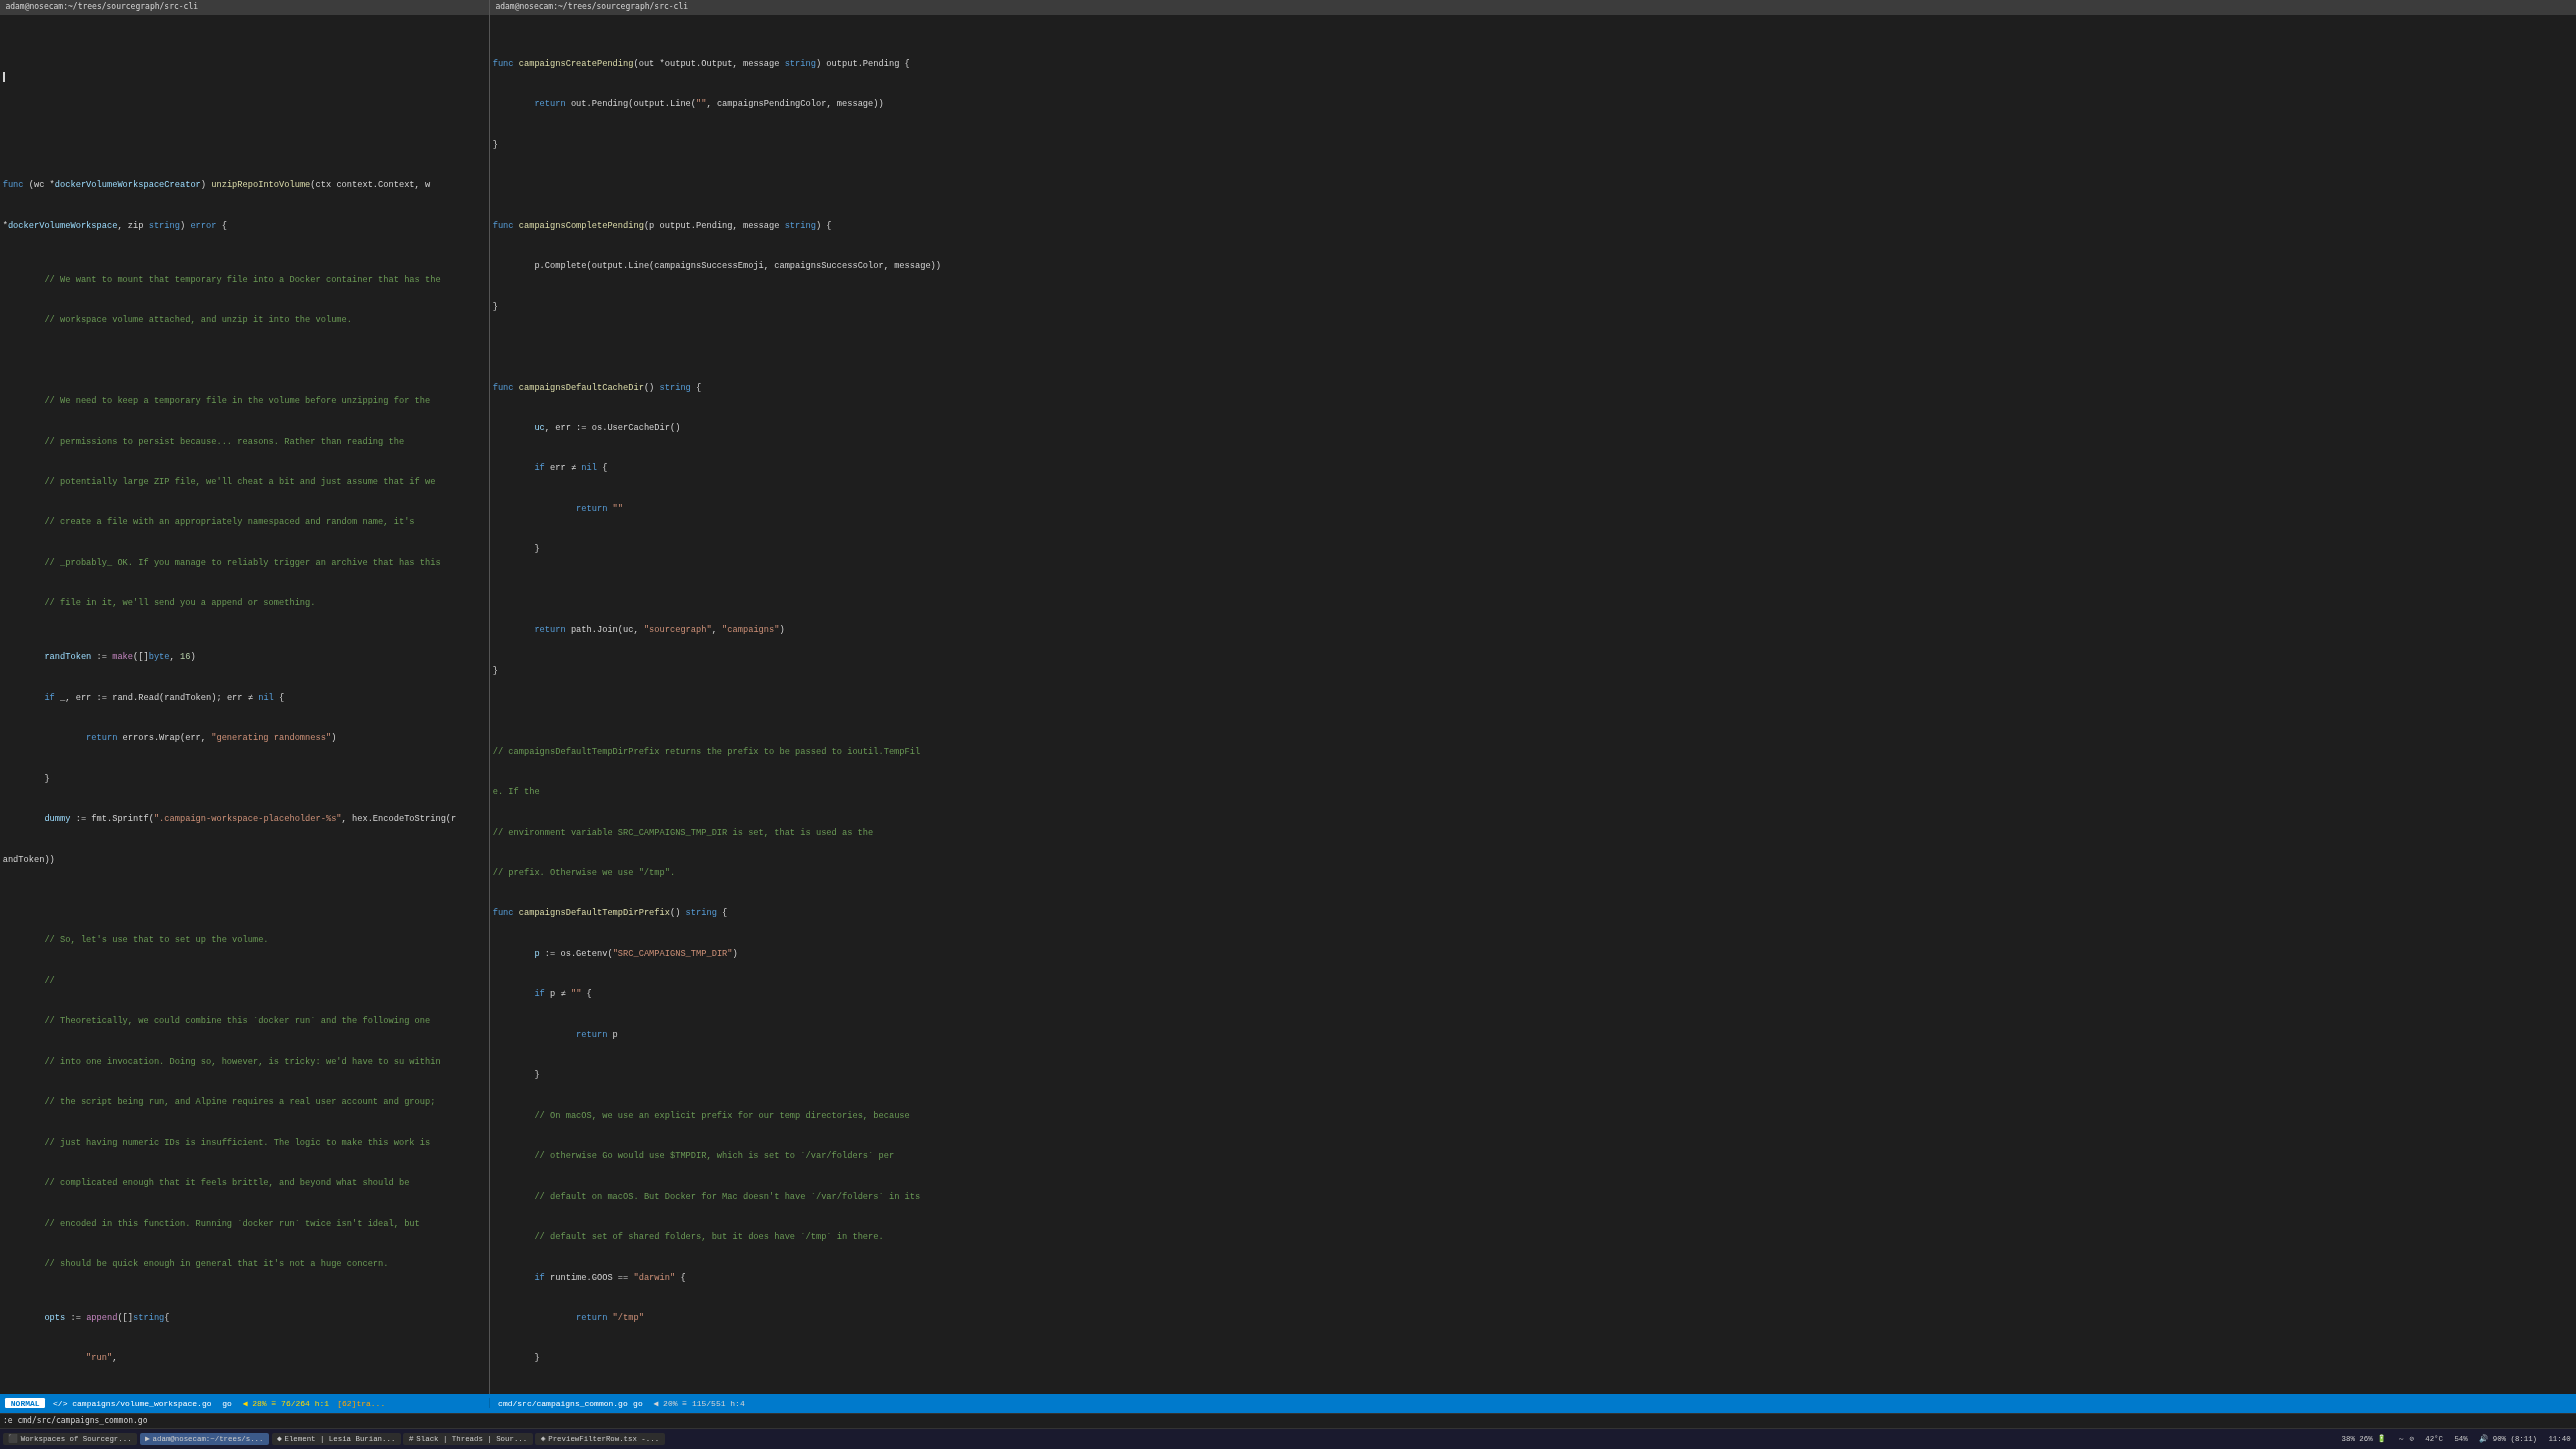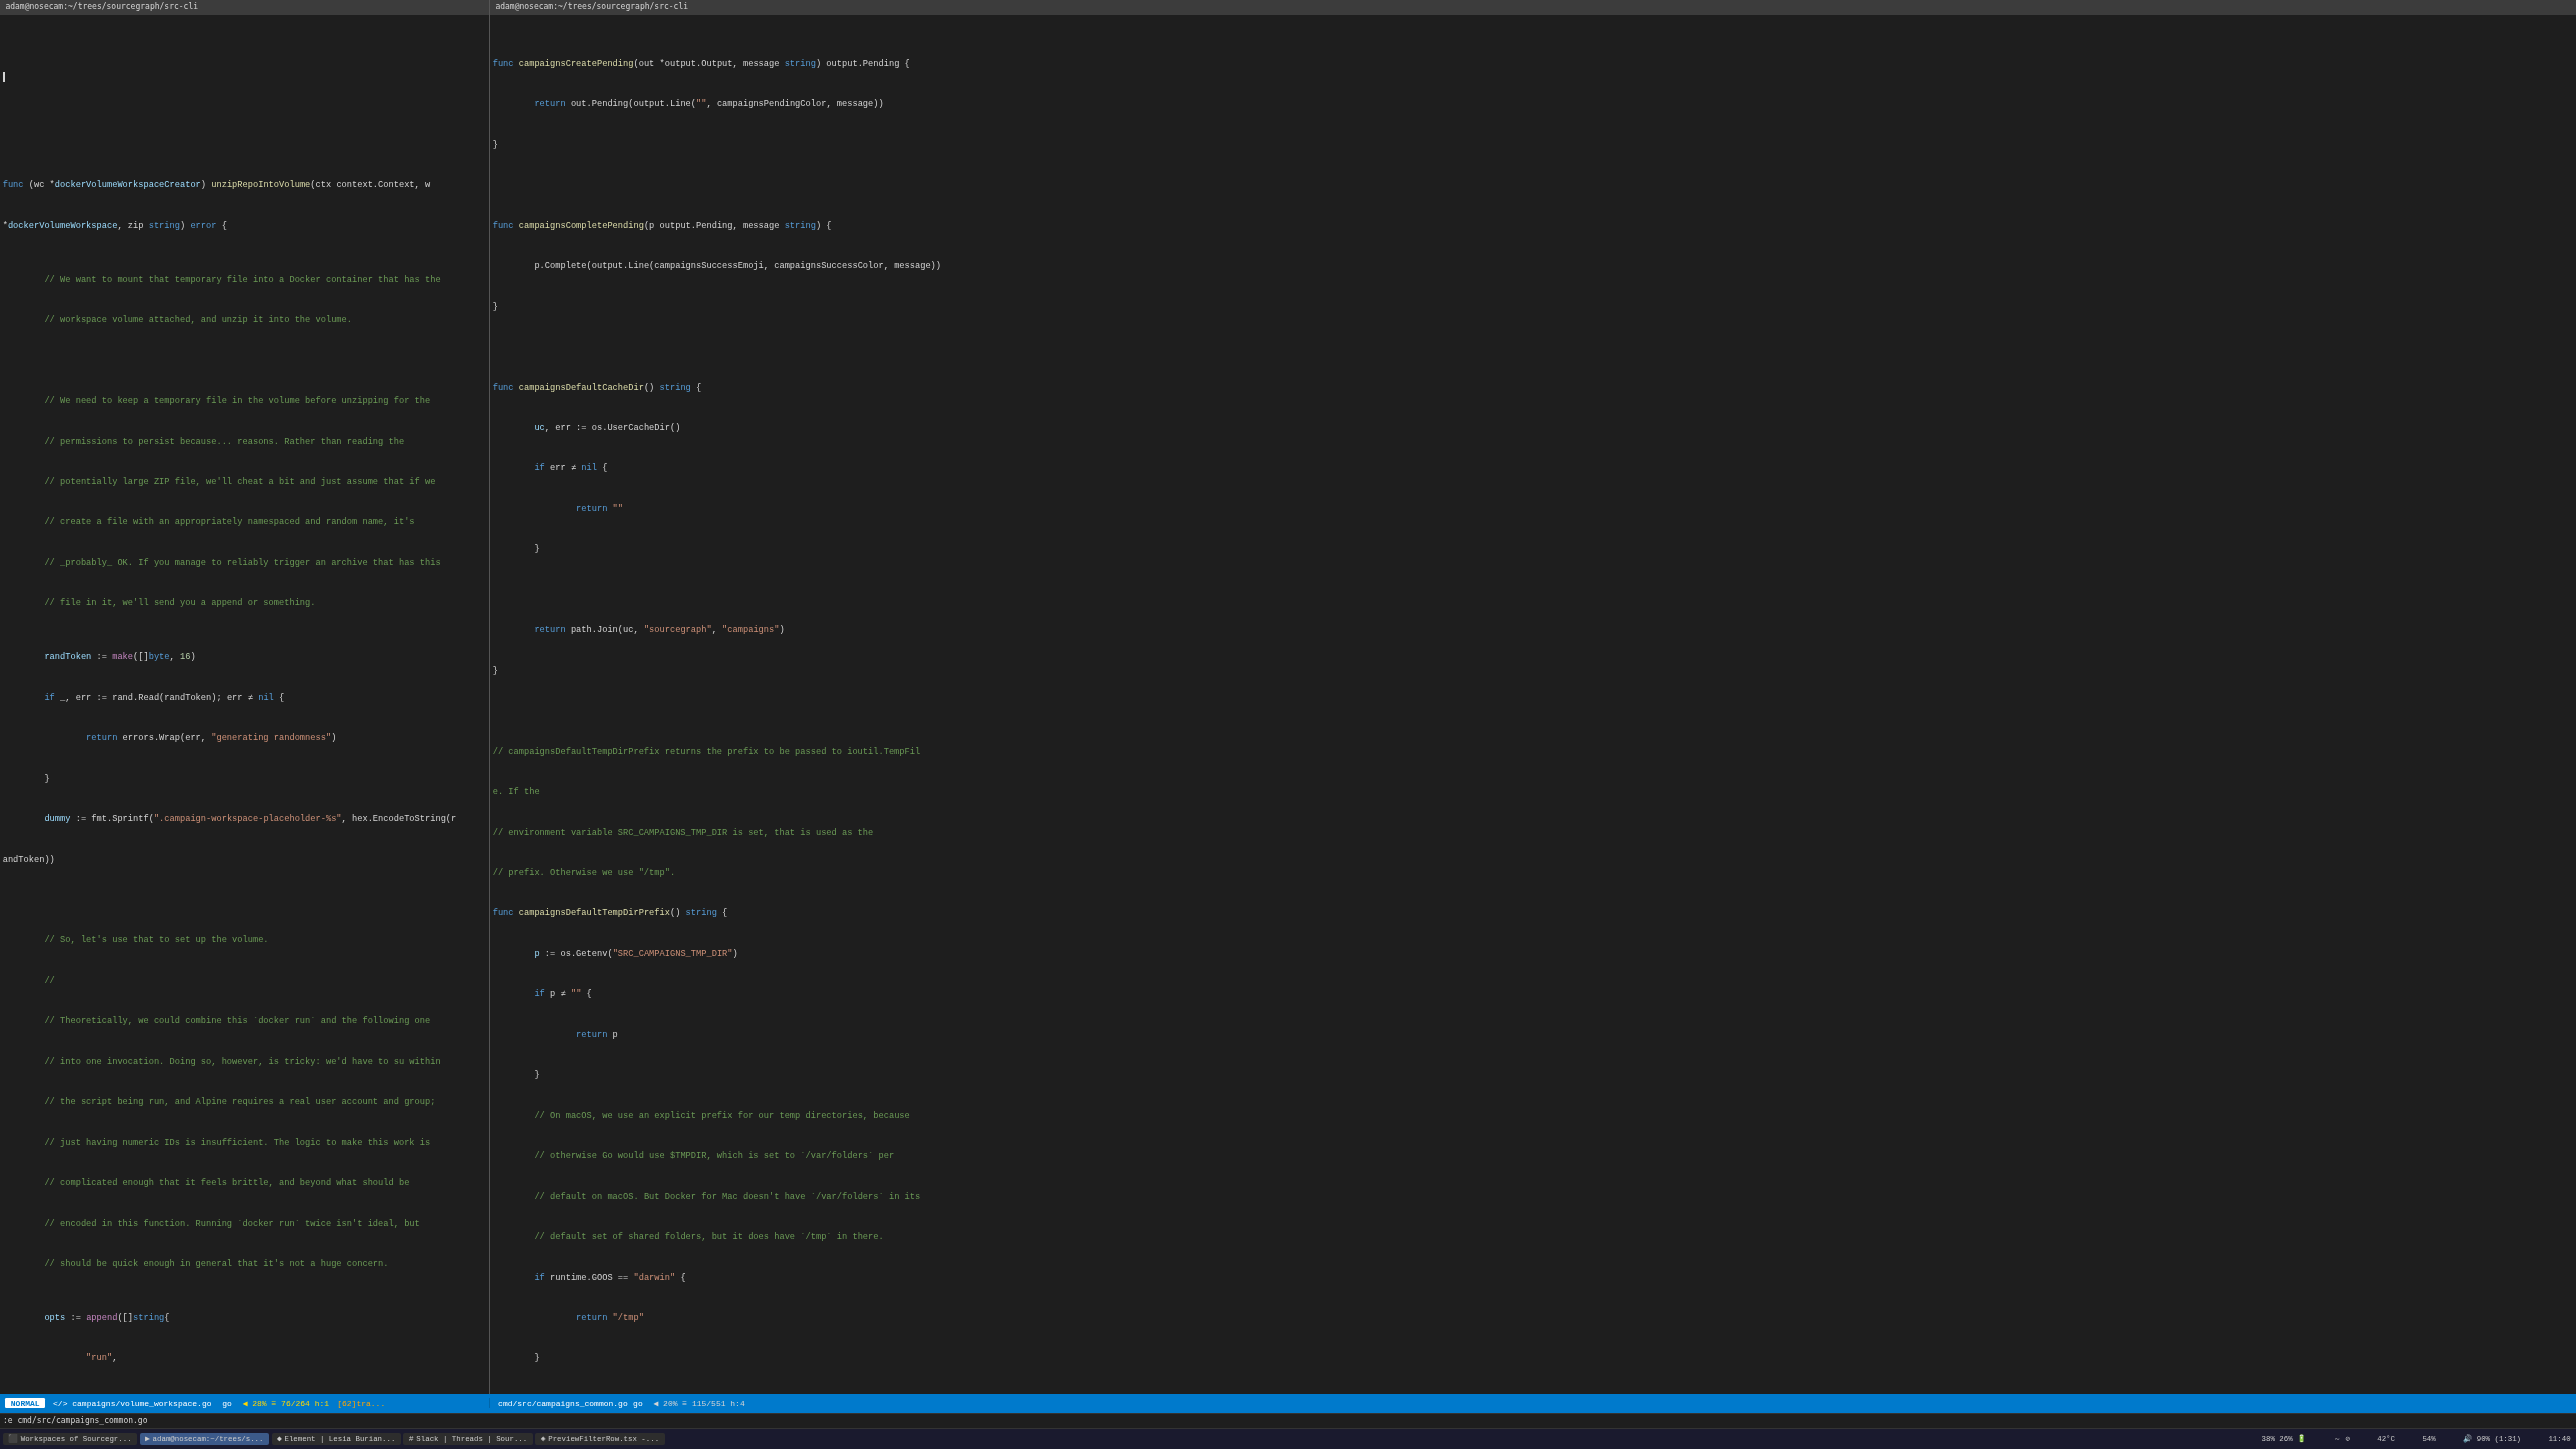--- a/index.html
+++ b/index.html
@@ -153,21 +153,21 @@
       display: flex;
       align-items: center;
       gap: 2.7px;
     }
     .taskbar-item.active { background: #3c5a8a; }
     .taskbar-icon { font-size: 8px; }
     .taskbar-right {
       margin-left: auto;
       display: flex;
       align-items: center;
-      gap: 22px;
+      gap: 6px;
       color: #ccc;
       font-size: 7.4px;
     }
     .taskbar-right span { padding: 0 2.7px; }
 
     .cmd-line {
       height: 14.8px;
       background: #1e1e1e;
       color: #d4d4d4;
       font-size: 8px;
@@ -476,18 +476,18 @@
     <div class="taskbar-item">
       <span class="taskbar-icon">◈</span>
       <span>PreviewFilterRow.tsx -...</span>
     </div>
 
     <div class="taskbar-right">
       <span>38% 26% 🔋</span>
       <span>～ ⊘</span>
       <span>42°C</span>
       <span>54%</span>
-      <span>🔊 90% (1:31)</span>
+      <span>🔊 90% (8:11)</span>
       <span>11:40</span>
     </div>
   </div>
 </div>
 
 
 </body></html>

